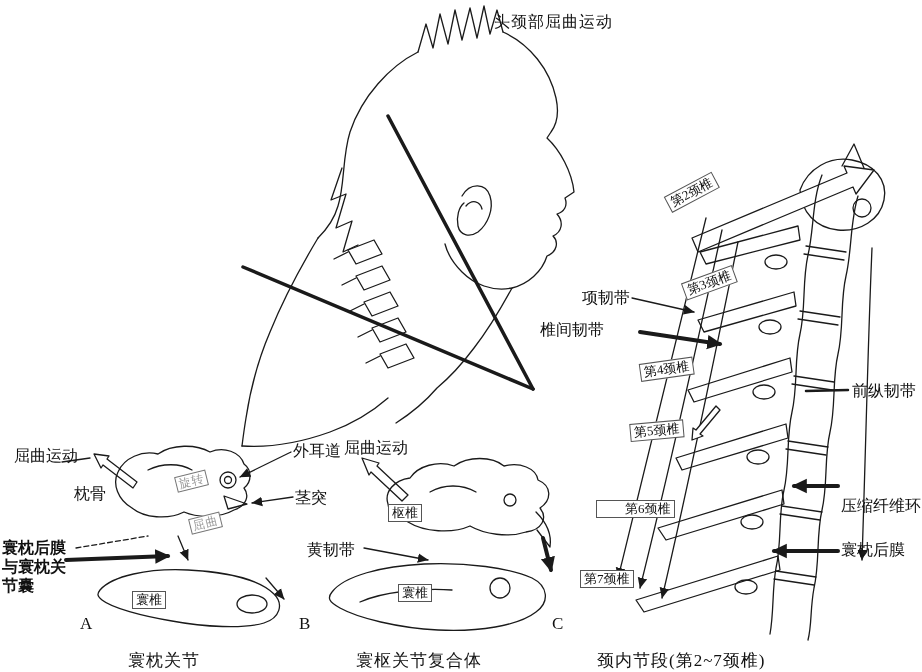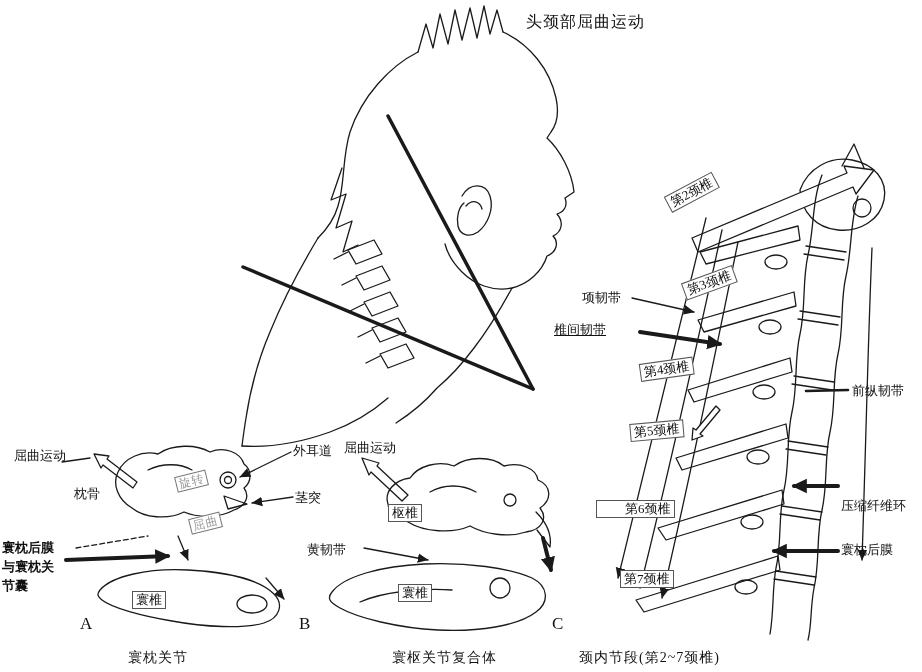--- a/index.html
+++ b/index.html
@@ -2,35 +2,35 @@
 <html><head>
 <meta charset="utf-8">
 <style>
   html,body { margin:0; padding:0; background:#fff; }
   .stage {
     position:relative; width:922px; height:672px; background:#fff;
     font-family:"Liberation Serif","DejaVu Serif",serif; color:#111;
     overflow:hidden;
   }
   svg.art { position:absolute; left:0; top:0; }
-  .label { position:absolute; font-size:13px; line-height:18px; white-space:nowrap; color:#111; }
+  .label { position:absolute; font-size:16px; line-height:18px; white-space:nowrap; color:#111; }
   .label.bold { font-weight:700; line-height:19px; }
   .boxed {
     position:absolute; border:1px solid #555; background:#fff;
     font-size:13px; line-height:16px; padding:0 3px; white-space:nowrap;
     transform-origin:left center;
   }
   .tagbox {
     position:absolute; border:1px solid #777; background:#fff;
     font-size:12px; line-height:14px; padding:0 2px; color:#999;
     letter-spacing:1px; transform-origin:left center;
   }
   .letter { position:absolute; font-size:17px; }
-  .caption { position:absolute; font-size:14px; letter-spacing:1px; white-space:nowrap; }
-  .title { position:absolute; font-size:16px; letter-spacing:1px; white-space:nowrap;padding-left:32px; }
+  .caption { position:absolute; font-size:17px; letter-spacing:1px; white-space:nowrap; }
+  .title { position:absolute; font-size:16px; letter-spacing:1px; white-space:nowrap; }
 </style>
 </head>
 <body>
 
 <div class="stage">
 
   <svg class="art" width="922" height="672" viewBox="0 0 922 672">
     <defs>
       <marker id="ah" markerUnits="userSpaceOnUse" markerWidth="12" markerHeight="12" viewBox="0 0 10 10" refX="8.5" refY="5" orient="auto">
         <path d="M0,1 L9,5 L0,9 Z" fill="#1a1a1a" stroke="none"></path>
@@ -153,29 +153,29 @@
   <div class="tagbox" style="left:190px; top:519px; transform:rotate(-14deg);">屈曲</div>
   <div class="boxed" style="left:132px; top:591px;">寰椎</div>
   <div class="letter" style="left:80px; top:614px;">A</div>
   <div class="caption" style="left:128px; top:649px;">寰枕关节</div>
 
   <div class="label" style="left:344px; top:439px;">屈曲运动</div>
   <div class="boxed" style="left:388px; top:504px;">枢椎</div>
   <div class="label" style="left:307px; top:541px;">黄韧带</div>
   <div class="boxed" style="left:398px; top:584px;">寰椎</div>
   <div class="letter" style="left:299px; top:614px;">B</div>
-  <div class="caption" style="left:356px; top:649px;margin-left:36px;">寰枢关节复合体</div>
+  <div class="caption" style="left:356px; top:649px;">寰枢关节复合体</div>
 
   <div class="boxed" style="left:668px; top:196px; transform:rotate(-28deg);">第2颈椎</div>
   <div class="boxed" style="left:684px; top:283px; transform:rotate(-20deg);">第3颈椎</div>
   <div class="label" style="left:582px; top:289px;">项韧带</div>
-  <div class="label" style="left:554px; top:321px;text-decoration:underline;">椎间韧带</div>
+  <div class="label" style="left:540px; top:321px;">椎间韧带</div>
   <div class="boxed" style="left:640px; top:364px; transform:rotate(-8deg);">第4颈椎</div>
   <div class="label" style="left:852px; top:382px;">前纵韧带</div>
   <div class="boxed" style="left:630px; top:424px; transform:rotate(-5deg);">第5颈椎</div>
   <div class="label" style="left:841px; top:497px;">压缩纤维环</div>
   <div class="boxed" style="left:596px; top:500px;padding-left:28px;">第6颈椎</div>
   <div class="label" style="left:841px; top:541px;">寰枕后膜</div>
-  <div class="boxed" style="left:620px; top:570px;">第7颈椎</div>
+  <div class="boxed" style="left:580px; top:570px;">第7颈椎</div>
   <div class="letter" style="left:552px; top:614px;">C</div>
-  <div class="caption" style="left:579px; top:649px;">颈内节段(第2~7颈椎)</div>
+  <div class="caption" style="left:597px; top:649px;">颈内节段(第2~7颈椎)</div>
 
 </div>
 
 </body></html>

